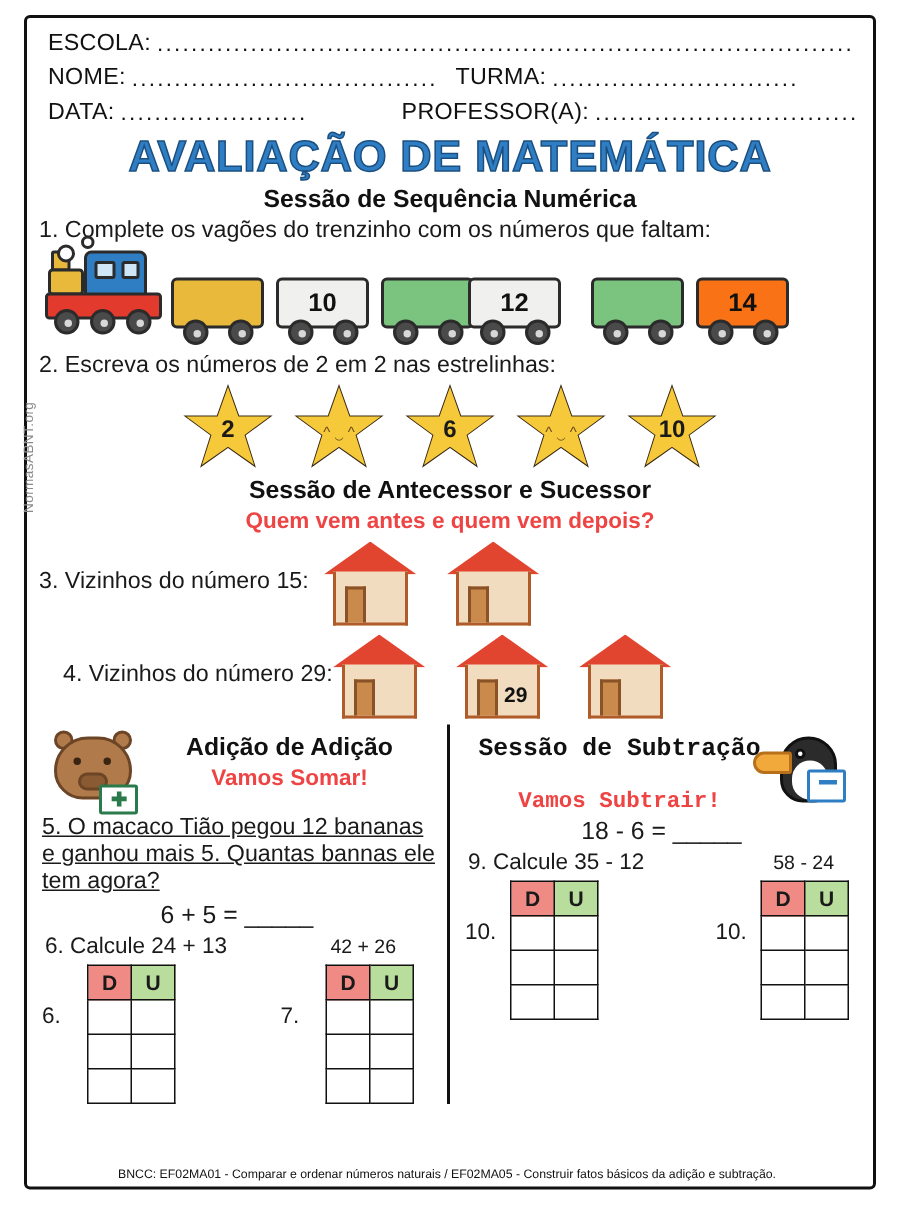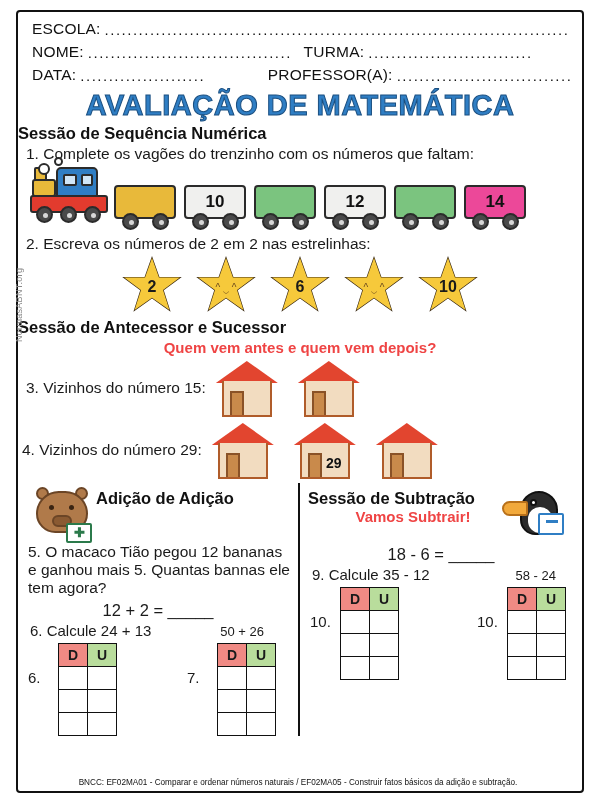--- a/index.html
+++ b/index.html
@@ -48,21 +48,21 @@
     text-align: center;
     font-size: 29px;
     font-weight: bold;
     color: #2f7ec4;
     -webkit-text-stroke: 1px #1b4f80;
     letter-spacing: .5px;
     margin: 2px 0 2px;
   }
 
   .section-head {
-    text-align:left;
+    text-align:center;
     font-size: 16.5px;
     font-weight: bold;
     color:#111;
     margin: 1px 0 2px;
   }
   .section-sub {
     text-align:center;
     font-size: 15px;
     font-weight: bold;
     color:#ef4444;
@@ -257,32 +257,32 @@
     <div class="wagon" style="left:160px;">
       <div class="body" style="background:#f0f0ee;">10</div>
       <div class="wheel" style="left:8px;"></div>
         <div class="wheel" style="left:38px;"></div>
     </div>
     <div class="wagon" style="left:230px;">
       <div class="body" style="background:#7bc47f;"></div>
       <div class="wheel" style="left:8px;"></div>
         <div class="wheel" style="left:38px;"></div>
     </div>
-    <div class="wagon" style="left:300px;">
+    <div class="wagon" style="left:288px;">
       <div class="body" style="background:#f0f0ee;">12</div>
       <div class="wheel" style="left:8px;"></div>
         <div class="wheel" style="left:38px;"></div>
     </div>
     <div class="wagon" style="left:370px;">
       <div class="body" style="background:#7bc47f;"></div>
       <div class="wheel" style="left:8px;"></div>
         <div class="wheel" style="left:38px;"></div>
     </div>
     <div class="wagon" style="left:440px;">
-      <div class="body" style="background:#ec4899;text-align:center;">14</div>
+      <div class="body" style="background:#f97316;text-align:center;">14</div>
       <div class="wheel" style="left:8px;"></div>
         <div class="wheel" style="left:38px;"></div>
     </div>
   </div>
 
   <div class="q">2. Escreva os números de 2 em 2 nas estrelinhas:</div>
 
   <div class="stars">
     <div class="star">
       <div class="outline"></div>
@@ -327,21 +327,21 @@
       </div>
       <div class="house">
         <div class="roof"></div>
           <div class="wall"></div>
           <div class="door"></div>
         <div class="num"></div>
       </div>
     </div>
   </div>
 
-  <div style="display:flex;align-items:flex-end;gap:10px;padding-left:4px;margin-top:4px;">
+  <div style="display:flex;align-items:flex-end;padding-left:24px;margin-top:4px;">
     <div class="q" style="padding-left:0;padding-bottom:18px;">4. Vizinhos do número 29:</div>
     <div class="houses">
       <div class="house">
         <div class="roof"></div>
           <div class="wall"></div>
           <div class="door"></div>
         <div class="num"></div>
       </div>
       <div class="house">
         <div class="roof"></div>
@@ -367,30 +367,31 @@
             <div class="ear2"></div>
             <div class="head"></div>
           <div class="eye1"></div>
             <div class="eye2"></div>
             <div class="snout"></div>
           <div class="book"></div>
             <div class="plus">✚</div>
         </div>
         <div style="position:absolute;left:70px;right:0;top:6px;">
           <div class="section-head" style="margin:0;">Adição de Adição</div>
+          <div class="section-sub" style="margin:2px 0 0;">Vamos Somar!</div>
         </div>
       </div>
 
-      <div class="q" style="padding-left:2px;">5. O macaco Tião pegou 12 bananas e ganhou mais 5. Quantas bannas ele tem agora?</div>
-      <div class="op-line">12 + 2 = _____</div>
+      <div class="q" style="padding-left:2px;text-decoration:underline;">5. O macaco Tião pegou 12 bananas e ganhou mais 5. Quantas bannas ele tem agora?</div>
+      <div class="op-line">6 + 5 = _____</div>
 
       <div class="calc-row">
         <span>6. Calcule 24 + 13</span>
         <span style="flex:1"></span>
-        <span class="big" style="padding-right:26px;">50 + 26</span>
+        <span class="big" style="padding-right:26px;">42 + 26</span>
       </div>
 
       <div class="du-row">
         <span class="du-label">6.</span>
         <table class="du">
           <tbody>
               <tr>
             <th class="d">D</th>
             <th class="u">U</th>
           </tr>
@@ -436,23 +437,23 @@
     <div class="col">
       <div style="position:relative;height:58px;">
         <div class="toucan">
           <div class="body"></div>
             <div class="belly"></div>
             <div class="beak"></div>
           <div class="eye"></div>
             <div class="paper"></div>
             <div class="minus"></div>
         </div>
-        <div style="position:absolute;left:0;right:56px;top:6px;">
+        <div style="position:absolute;left:0;right:56px;top:6px;font-family:Liberation Mono, monospace;">
           <div class="section-head" style="margin:0;">Sessão de Subtração</div>
-          <div class="section-sub" style="margin:0 0 0;">Vamos Subtrair!</div>
+          <div class="section-sub" style="margin:18px 0 0;">Vamos Subtrair!</div>
         </div>
       </div>
 
       <div class="op-line">18 - 6 = _____</div>
 
       <div class="calc-row">
         <span>9. Calcule 35 - 12</span>
         <span style="flex:1"></span>
         <span class="big" style="padding-right:18px;">58 - 24</span>
       </div>

